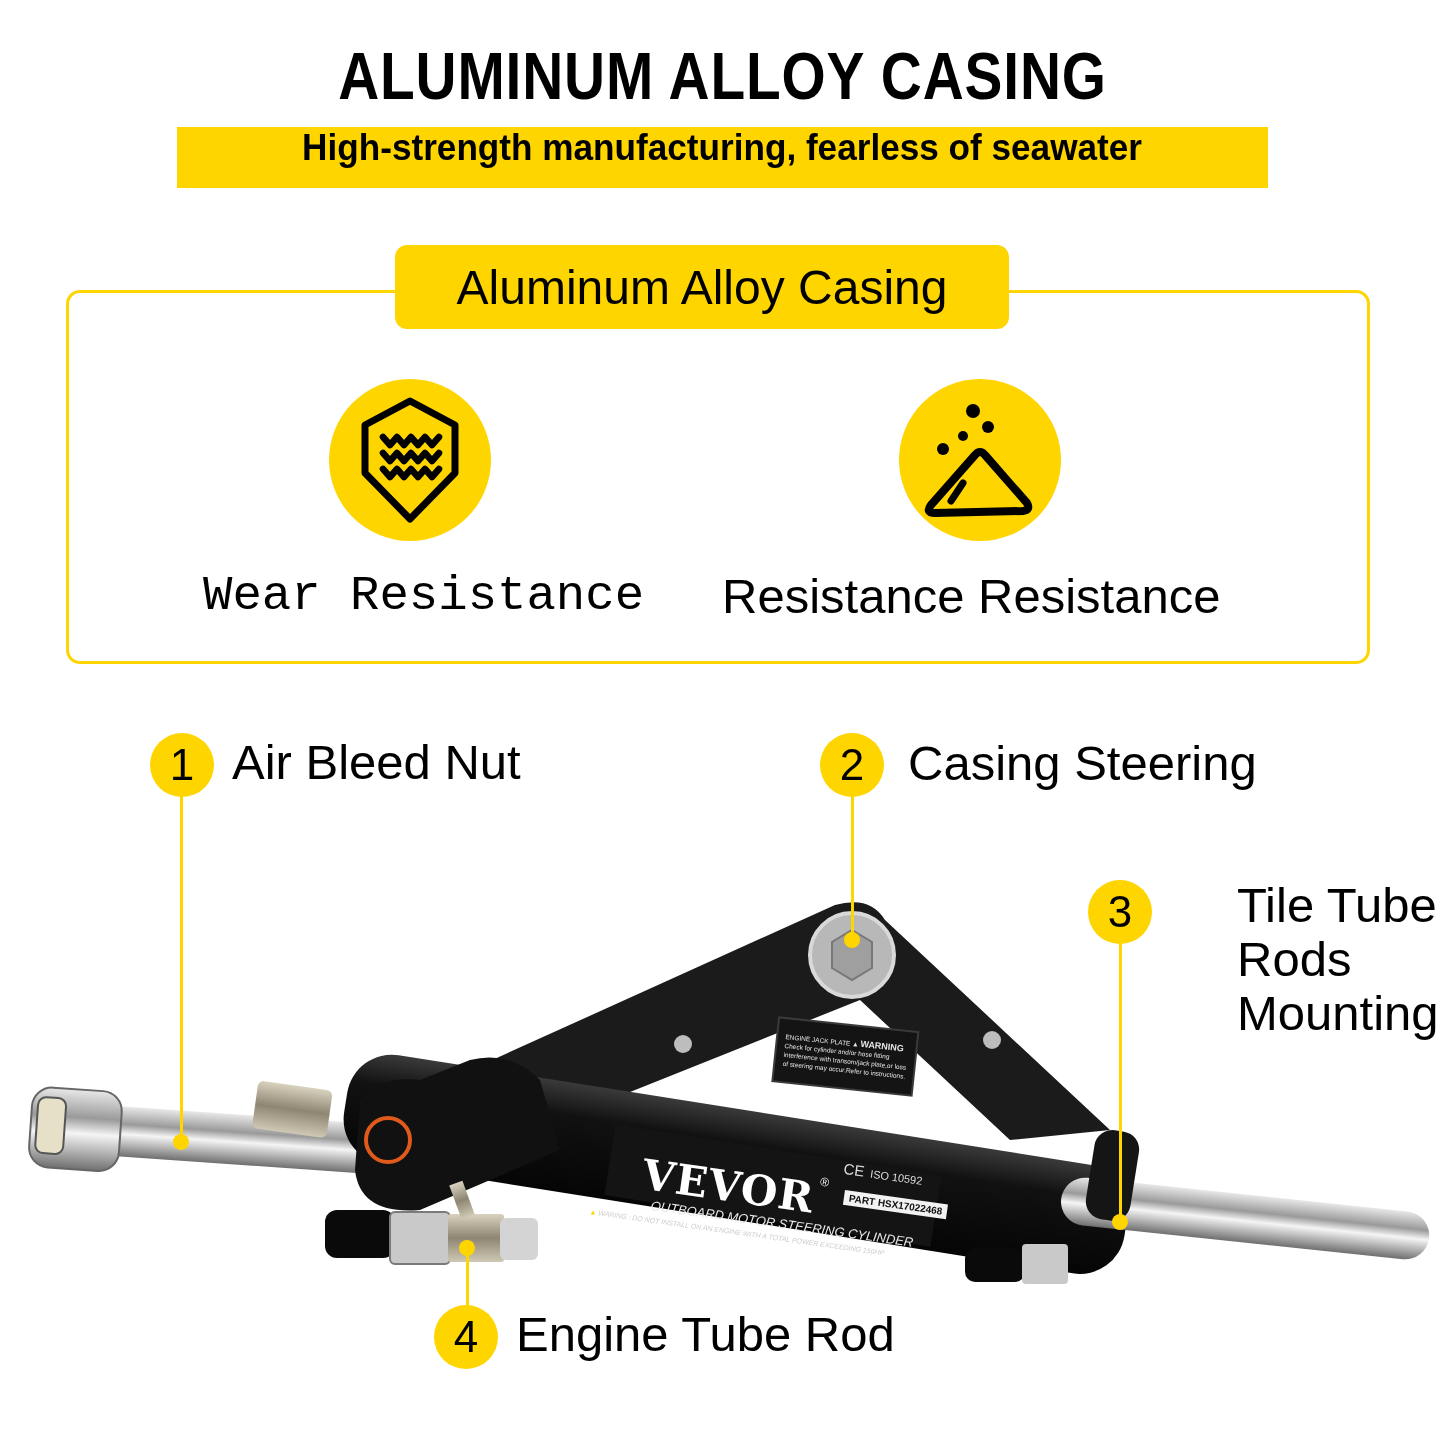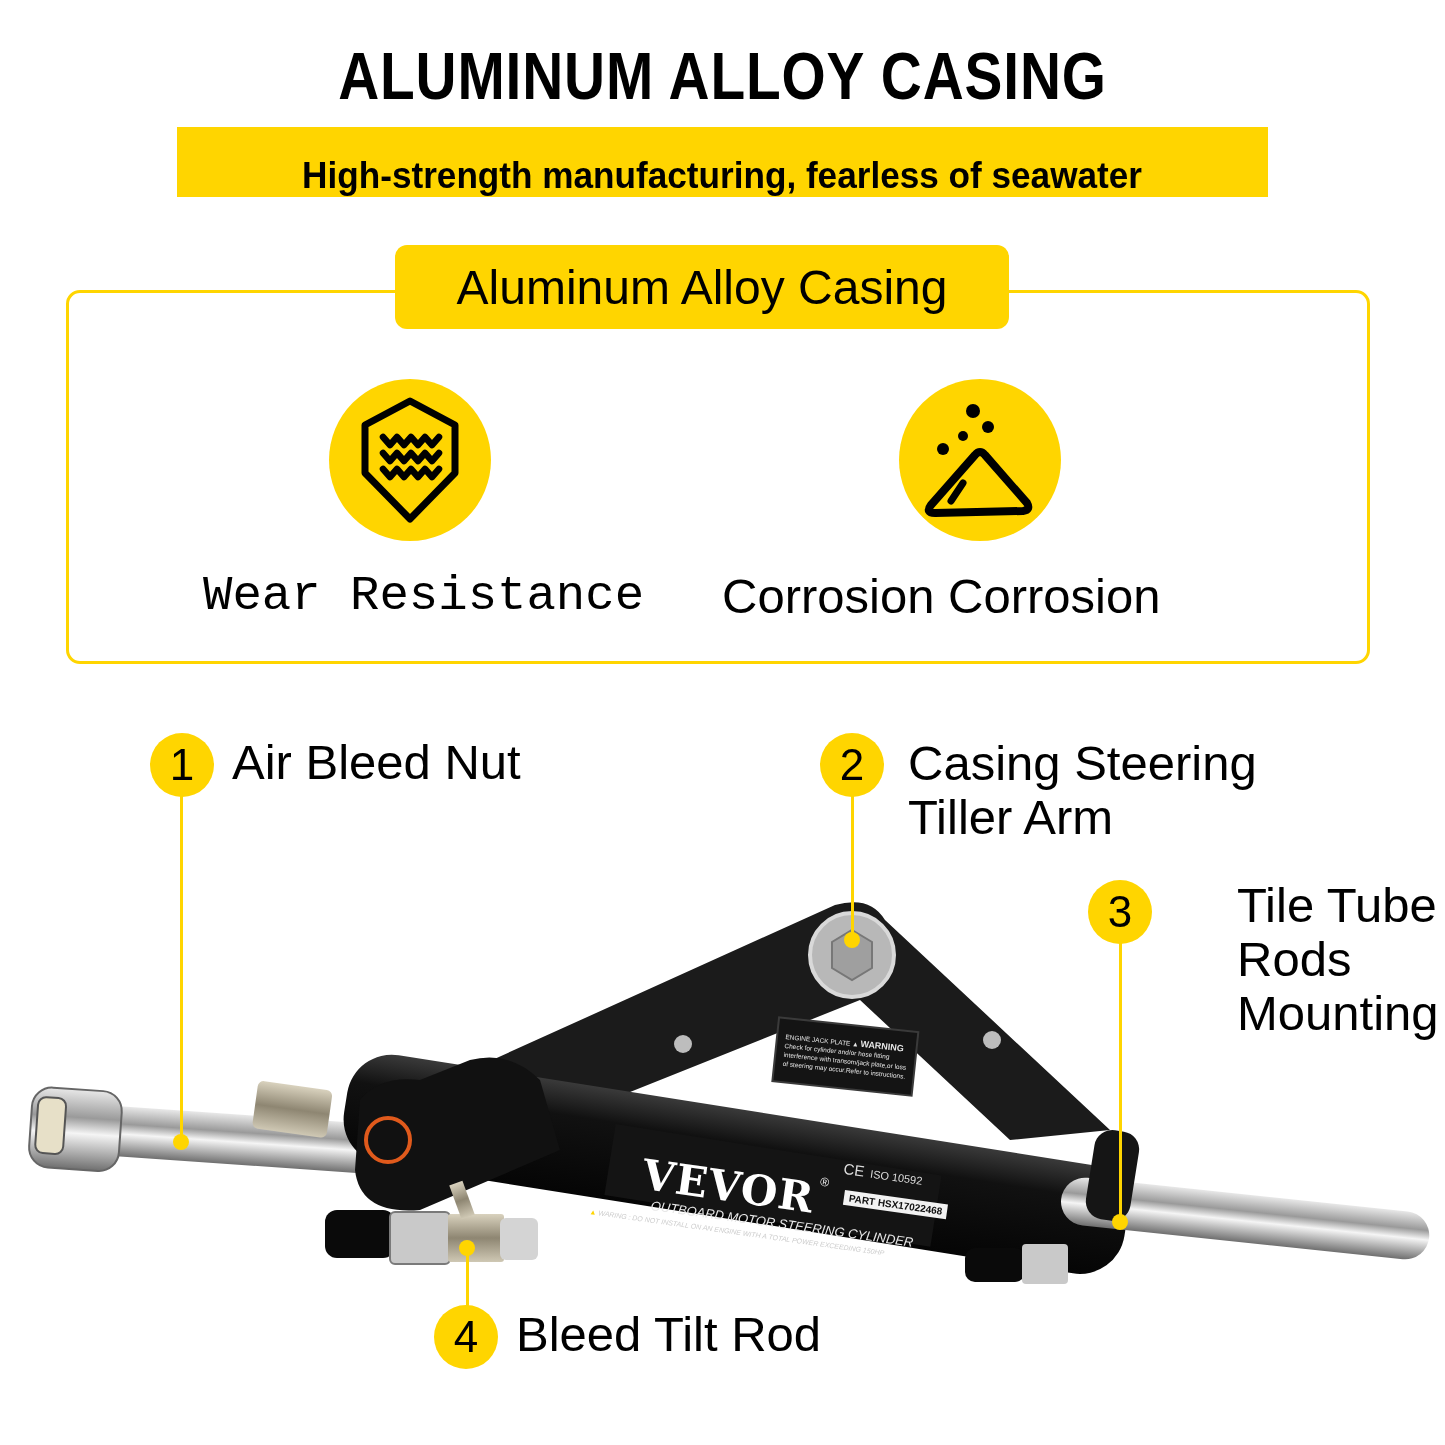--- a/index.html
+++ b/index.html
@@ -1,19 +1,19 @@
 <!DOCTYPE html>
 <html><head>
 <meta charset="utf-8">
 <style>
   html,body{margin:0;padding:0;background:#ffffff;}
   body{width:1445px;height:1445px;position:relative;overflow:hidden;font-family:"Liberation Sans",sans-serif;color:#000;}
   .abs{position:absolute;}
   .headline{left:0;width:1445px;top:36px;text-align:center;font-family:"Liberation Sans",sans-serif;font-weight:bold;font-size:66px;letter-spacing:1px;transform:scaleX(0.86);transform-origin:center;line-height:80px;}
-  .banner{left:177px;top:127px;width:1091px;height:70px;background:#FFD500;display:flex;align-items:flex-end;justify-content:center;}
+  .banner{left:177px;top:127px;width:1091px;height:61px;background:#FFD500;display:flex;align-items:flex-start;justify-content:center;}
   .banner span{font-weight:bold;font-size:37px;transform:scaleX(0.95);display:inline-block;}
   .feature-box{left:66px;top:290px;width:1304px;height:374px;border:3px solid #FFD500;border-radius:14px;box-sizing:border-box;}
   .feature-tab{left:395px;top:245px;width:614px;height:84px;background:#FFD500;border-radius:12px;display:flex;align-items:center;justify-content:center;}
   .feature-tab span{font-size:48px;}
   .circle-icon{width:162px;height:162px;border-radius:50%;background:#FFD500;display:flex;align-items:center;justify-content:center;}
   .feature-label{font-size:49px;white-space:nowrap;}
   .badge{width:64px;height:64px;border-radius:50%;background:#FFD500;display:flex;align-items:center;justify-content:center;font-size:44px;}
   .callout-label{font-size:49px;line-height:54px;white-space:nowrap;}
   .leader{background:#FFD500;width:3px;}
   .dot{width:16px;height:16px;border-radius:50%;background:#FFD500;}
@@ -47,21 +47,21 @@
 <div class="abs circle-icon" style="left:899px;top:379px;">
   <svg width="130" height="130" viewBox="0 0 130 130">
     <circle cx="58" cy="16" r="7" fill="#000"></circle>
     <circle cx="73" cy="32" r="6" fill="#000"></circle>
     <circle cx="48" cy="41" r="5" fill="#000"></circle>
     <circle cx="28" cy="54" r="6" fill="#000"></circle>
     <path d="M60 60 Q65 54 70 60 L112 108 Q116 115 108 116 L20 118 Q10 118 16 110 Z" fill="none" stroke="#000" stroke-width="8" stroke-linejoin="round"></path>
     <path d="M48 88 L36 106" stroke="#000" stroke-width="7" stroke-linecap="round"></path>
   </svg>
 </div>
-<div class="abs feature-label" style="left:722px;top:568px;">Corrosion Corrosion</div>
+<div class="abs feature-label" style="left:722px;top:568px;">Resistance Resistance</div>
 
 <svg class="abs product" viewBox="0 880 1445 430" width="1445" height="430">
   <defs>
     <linearGradient id="chrome" x1="0" y1="0" x2="0" y2="1">
       <stop offset="0" stop-color="#e8e8e8"></stop>
       <stop offset="0.35" stop-color="#9a9a9a"></stop>
       <stop offset="0.55" stop-color="#f5f5f5"></stop>
       <stop offset="1" stop-color="#6f6f6f"></stop>
     </linearGradient>
     <linearGradient id="blackbody" x1="0" y1="0" x2="0" y2="1">
@@ -138,28 +138,27 @@
 <div class="abs leader" style="left:180px;top:796px;height:346px;"></div>
 <div class="abs dot" style="left:173px;top:1134px;"></div>
 <div class="abs badge" style="left:150px;top:733px;">1</div>
 <div class="abs callout-label" style="left:232px;top:735px;">Air Bleed Nut</div>
 
 <div class="abs leader" style="left:851px;top:796px;height:144px;"></div>
 <div class="abs dot" style="left:844px;top:932px;"></div>
 <div class="abs badge" style="left:820px;top:733px;">2</div>
 <div class="abs callout-label" style="left:908px;top:736px;">
   <div>Casing Steering</div>
-  <div>Tiller Arm</div>
 </div>
 
 <div class="abs leader" style="left:1119px;top:940px;height:282px;"></div>
 <div class="abs dot" style="left:1112px;top:1214px;"></div>
 <div class="abs badge" style="left:1088px;top:880px;">3</div>
 <div class="abs callout-label" style="left:1237px;top:878px;">
   <div>Tile Tube</div>
   <div>Rods</div>
   <div>Mounting</div>
 </div>
 
 <div class="abs leader" style="left:466px;top:1248px;height:60px;"></div>
 <div class="abs dot" style="left:459px;top:1240px;"></div>
 <div class="abs badge" style="left:434px;top:1305px;">4</div>
-<div class="abs callout-label" style="left:516px;top:1307px;">Bleed Tilt Rod</div>
+<div class="abs callout-label" style="left:516px;top:1307px;">Engine Tube Rod</div>
 
 </body></html>

